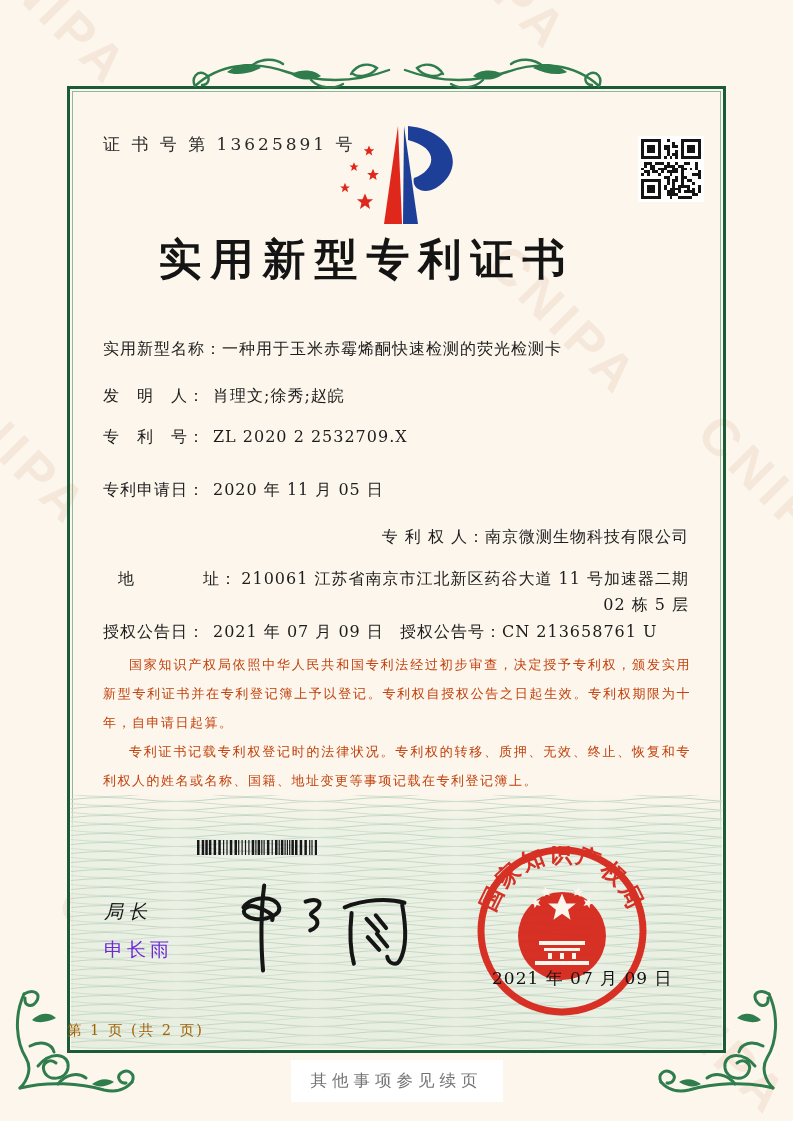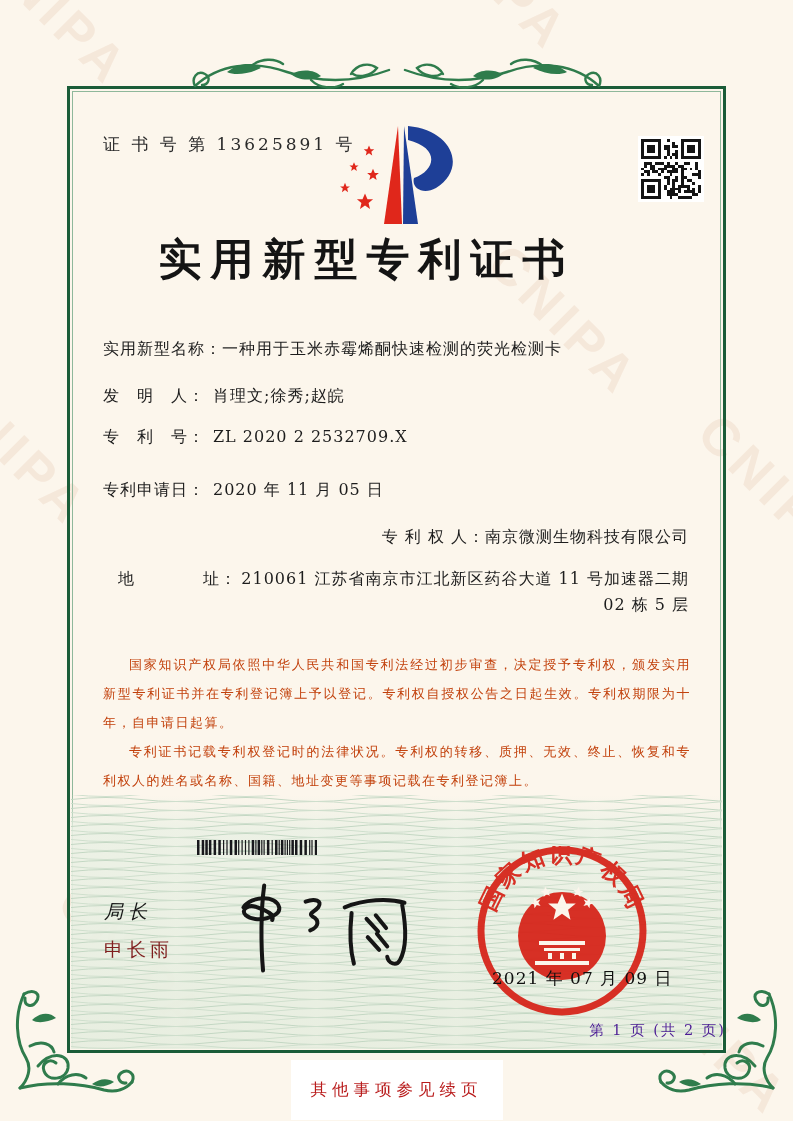--- a/index.html
+++ b/index.html
@@ -47,31 +47,31 @@
   .row .val{display:inline-block; vertical-align:top;}
   .row .val.wrap{width:452px;}
   .pair2{position:absolute; left:297px; top:0; white-space:nowrap;}
   .paras{position:absolute; left:103px; top:650px; width:588px; font-size:13px; line-height:29px;
          letter-spacing:1.5px; text-align:justify; color:#c2410c;}
   .paras p{margin:0; text-indent:2em;}
   .barcode{position:absolute; left:197px; top:840px; width:120px; height:15px;}
   .sign-title{position:absolute; left:104px; top:899px; font-family:"Liberation Sans","DejaVu Sans",sans-serif;
               font-size:19px; letter-spacing:5px; color:#161616;font-style:italic;}
   .sign-name{position:absolute; left:104px; top:937px; font-family:"Liberation Sans","DejaVu Sans",sans-serif;
-             font-size:19px; letter-spacing:4px; color:#7f1d1d;}
+             font-size:19px; letter-spacing:4px; color:#6d28d9;}
   .signature{position:absolute; left:228px; top:882px; width:192px; height:92px;}
   .seal{position:absolute; left:477px; top:846px; width:170px; height:170px; mix-blend-mode:multiply; opacity:0.95; z-index:2;}
   .seal-date{position:absolute; left:492px; top:967px; width:190px; font-size:17px; letter-spacing:1px; color:#101010; z-index:3;}
-  .page-info{position:absolute; left:67px; top:1021px; width:659px; text-align:right; font-size:14.5px; letter-spacing:2px; color:#4c1d95;}
+  .page-info{position:absolute; left:67px; top:1021px; width:659px; text-align:left; font-size:14.5px; letter-spacing:2px; color:#a16207;}
   .cont-note{
     position:absolute; left:0; top:1060px; width:793px; text-align:center; z-index:3;
   }
   .cont-note span{
-    display:inline-block; background:#ffffff; padding:19px 20px;
-    font-size:16.5px; letter-spacing:5px; color:#b91c1c;
+    display:inline-block; background:#ffffff; padding:10px 20px;
+    font-size:16.5px; letter-spacing:5px; color:#737373;
   }
   .hidden-defs{position:absolute; width:0; height:0; overflow:hidden;}
 </style>
 </head>
 <body>
 
 <div class="page">
 
   <svg class="hidden-defs" aria-hidden="true">
     <defs>
@@ -312,20 +312,26 @@
     </div>
     <div class="row" style="top:477px;">
       <span class="lbl">专利申请日：</span><span class="val">2020 年 11 月 05 日</span>
     </div>
     <div class="row" style="top:524px;text-align:right;">
       <span class="lbl">专 利 权 人：</span><span class="val">南京微测生物科技有限公司</span>
     </div>
     <div class="row" style="top:566px;text-align:right;">
       <span class="lbl">地　　　　址：</span><span class="val wrap">210061 江苏省南京市江北新区药谷大道 11 号加速器二期 02 栋 5 层</span>
     </div>
+    <div class="row" style="top:619px;">
+      <span class="lbl">授权公告日：</span><span class="val">2021 年 07 月 09 日</span>
+      <span class="pair2">
+        <span>授权公告号：</span><span>CN 213658761 U</span>
+      </span>
+    </div>
 
     <div class="paras">
       <p>国家知识产权局依照中华人民共和国专利法经过初步审查，决定授予专利权，颁发实用新型专利证书并在专利登记簿上予以登记。专利权自授权公告之日起生效。专利权期限为十年，自申请日起算。</p>
       <p>专利证书记载专利权登记时的法律状况。专利权的转移、质押、无效、终止、恢复和专利权人的姓名或名称、国籍、地址变更等事项记载在专利登记簿上。</p>
     </div>
 
     <svg class="barcode" viewBox="0 0 120 15" preserveAspectRatio="none">
       <g id="barcode-bars" fill="#18181c">
           <rect x="0" y="0" width="2.5" height="15"></rect>
           <rect x="4.7" y="0" width="2.5" height="15"></rect>

